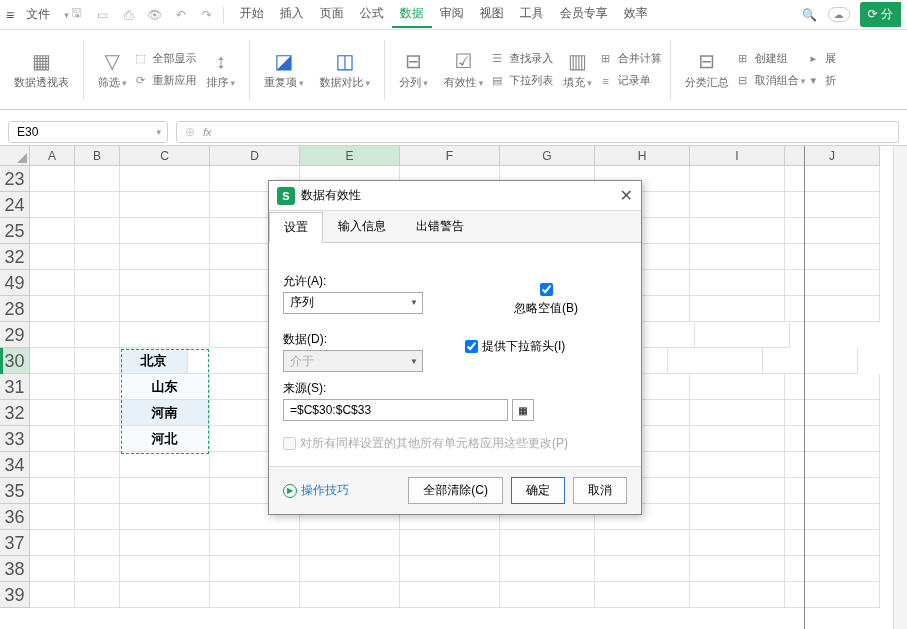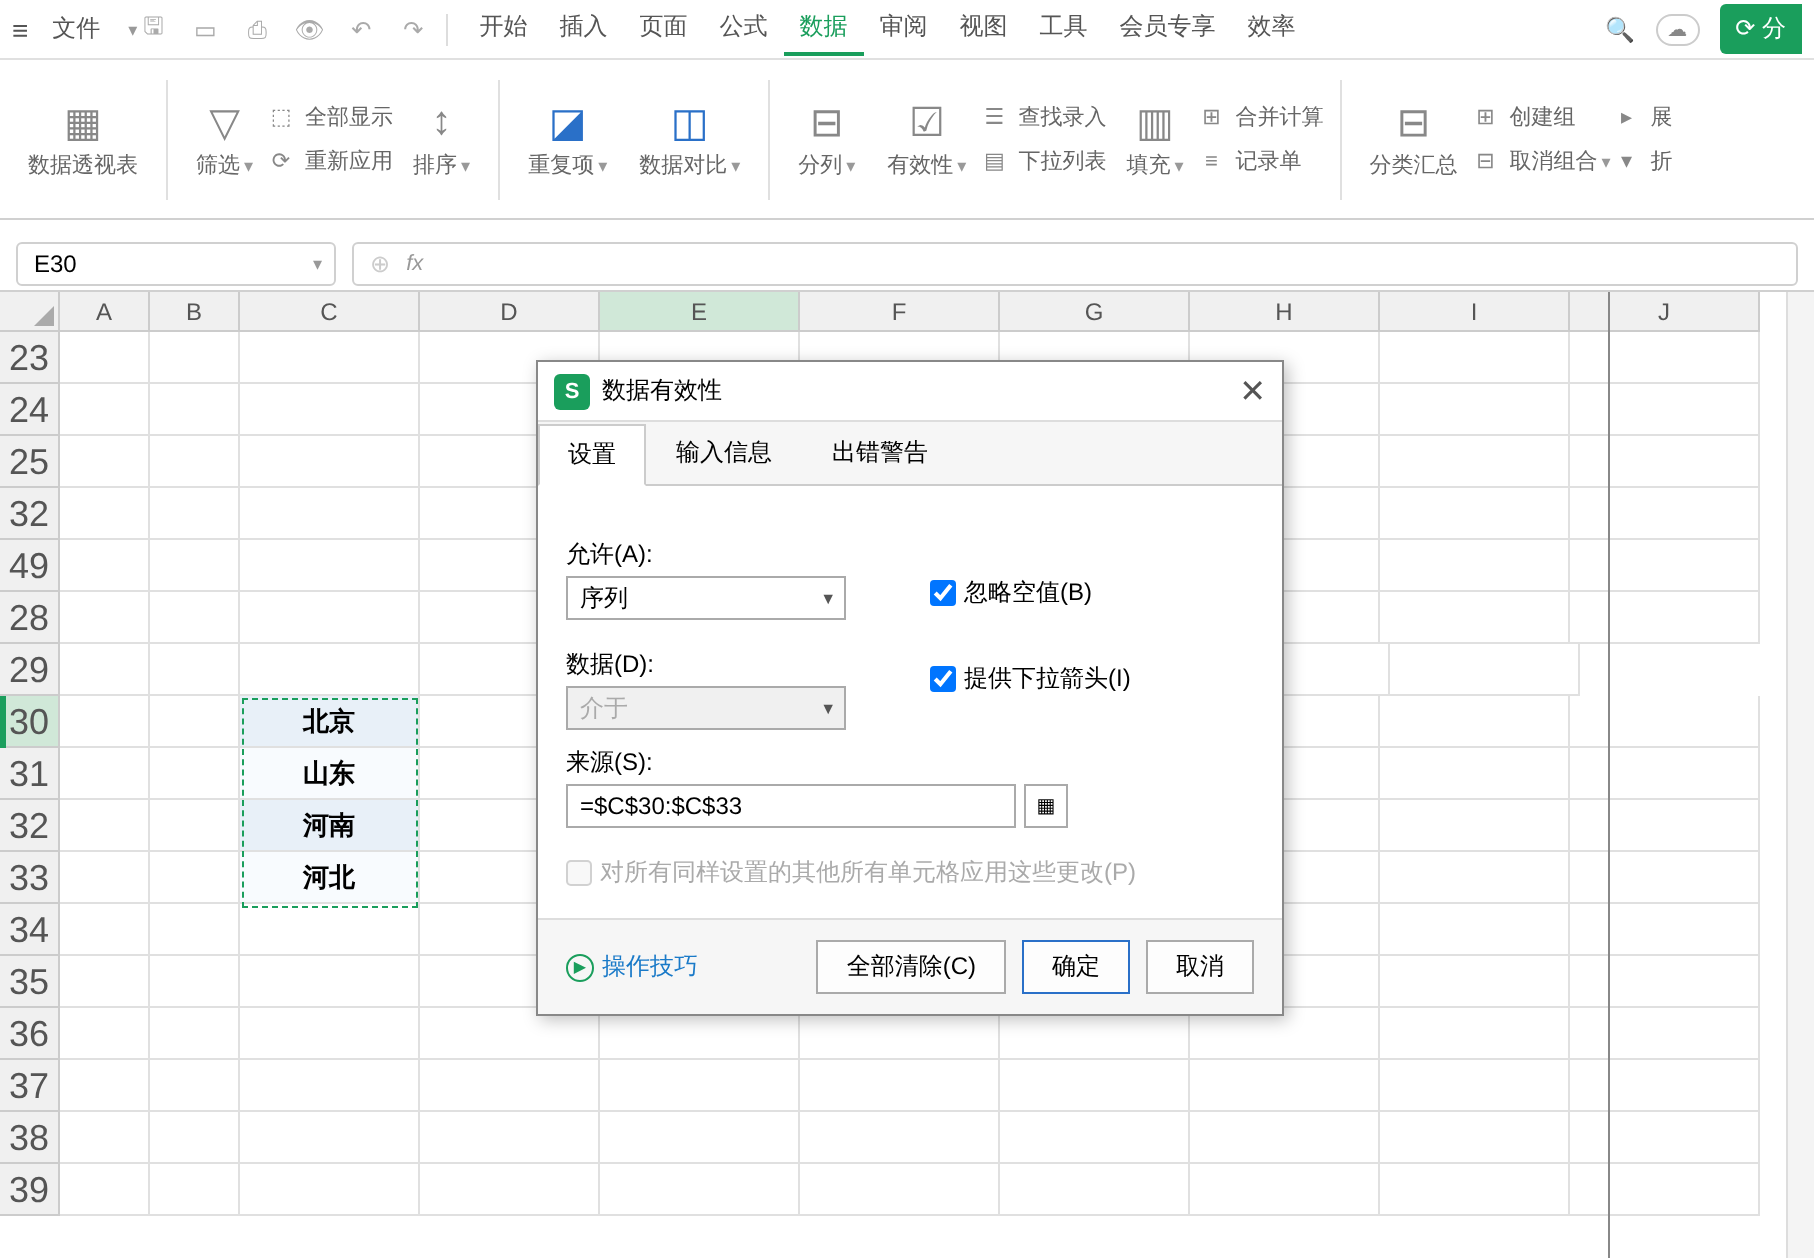--- a/index.html
+++ b/index.html
@@ -360,21 +360,21 @@
         <div class="cell cE" style="width: 100px;"></div>
         <div class="cell cF" style="width: 100px;"></div>
         <div class="cell cG" style="width: 95px;"></div>
         <div class="cell cH" style="width: 95px;"></div>
         <div class="cell cI" style="width: 95px;"></div>
         <div class="cell cJ" style="width: 95px;"></div>
       </div>
       <div class="row">
         <div class="cell cA" style="width: 45px;"></div>
         <div class="cell cB" style="width: 45px;"></div>
-        <div class="cell cC data-cell" style="width: 90px;">北京</div>
+        <div class="cell cC data-cell" style="width: 68px;">北京</div>
         <div class="cell cD" style="width: 90px;"></div>
         <div class="cell cE" style="width: 100px; outline: rgb(26, 158, 92) solid 2px; outline-offset: -1px;"></div>
         <div class="cell cF" style="width: 100px;"></div>
         <div class="cell cG" style="width: 95px;"></div>
         <div class="cell cH" style="width: 95px;"></div>
         <div class="cell cI" style="width: 95px;"></div>
         <div class="cell cJ" style="width: 95px;"></div>
       </div>
       <div class="row">
         <div class="cell cA" style="width: 45px;"></div>
@@ -503,21 +503,21 @@
   </div>
   <div class="dialog-body">
     <div class="form-row">
       <div class="form-col">
         <div class="form-label">允许(A):</div>
         <div class="select-box">
             <span>序列</span>
           </div>
       </div>
       <div class="form-col">
-        <div class="checkbox-row" style="margin-top:22px;">
+        <div class="checkbox-row" style="margin-top:22px;flex-direction:column;">
           <input type="checkbox" checked="" style="">
           <span>忽略空值(B)</span>
         </div>
       </div>
     </div>
     <div class="form-row">
       <div class="form-col">
         <div class="form-label">数据(D):</div>
         <div class="select-box disabled">
             <span>介于</span>

